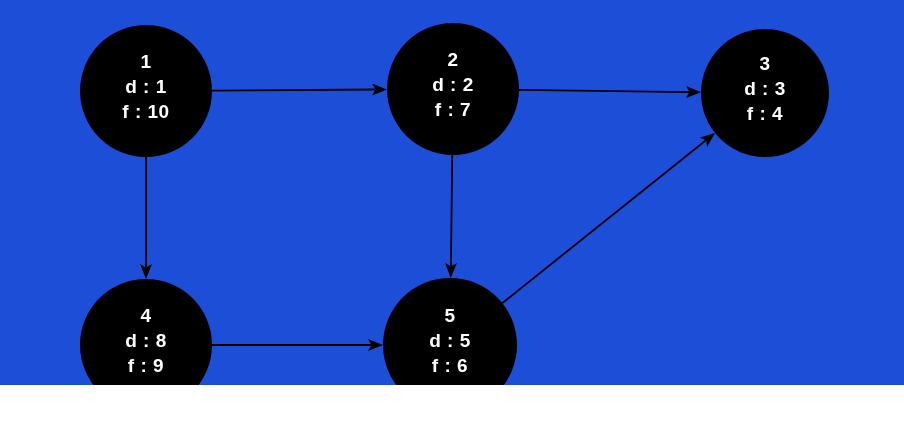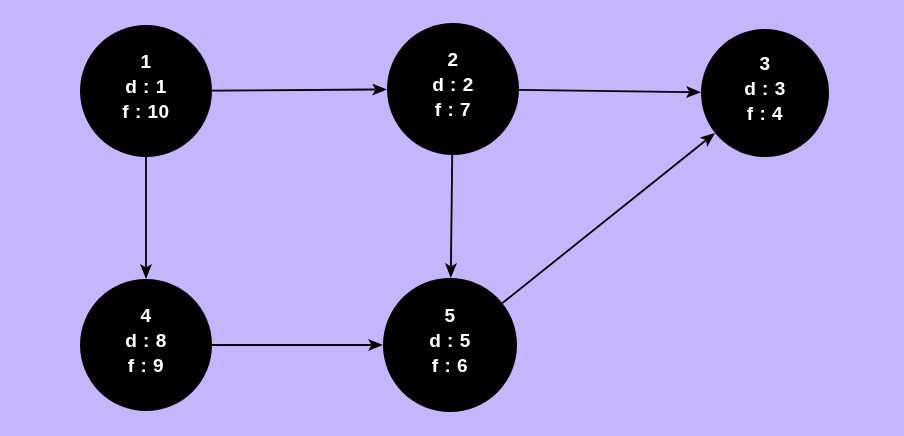--- a/index.html
+++ b/index.html
@@ -3,22 +3,22 @@
 <meta charset="utf-8">
 <style>
   html, body {
     margin: 0;
     padding: 0;
     background: #ffffff;
   }
   .canvas {
     position: relative;
     width: 904px;
-    height: 436px;
-    background: #c4b5fd;
+    height: 385px;
+    background: #1d4ed8;
     overflow: hidden;
     font-family: "Liberation Sans", sans-serif;
   }
   svg text {
     font-family: "Liberation Sans", "DejaVu Sans", sans-serif;
     font-weight: bold;
   }
 </style>
 </head>
 <body>

